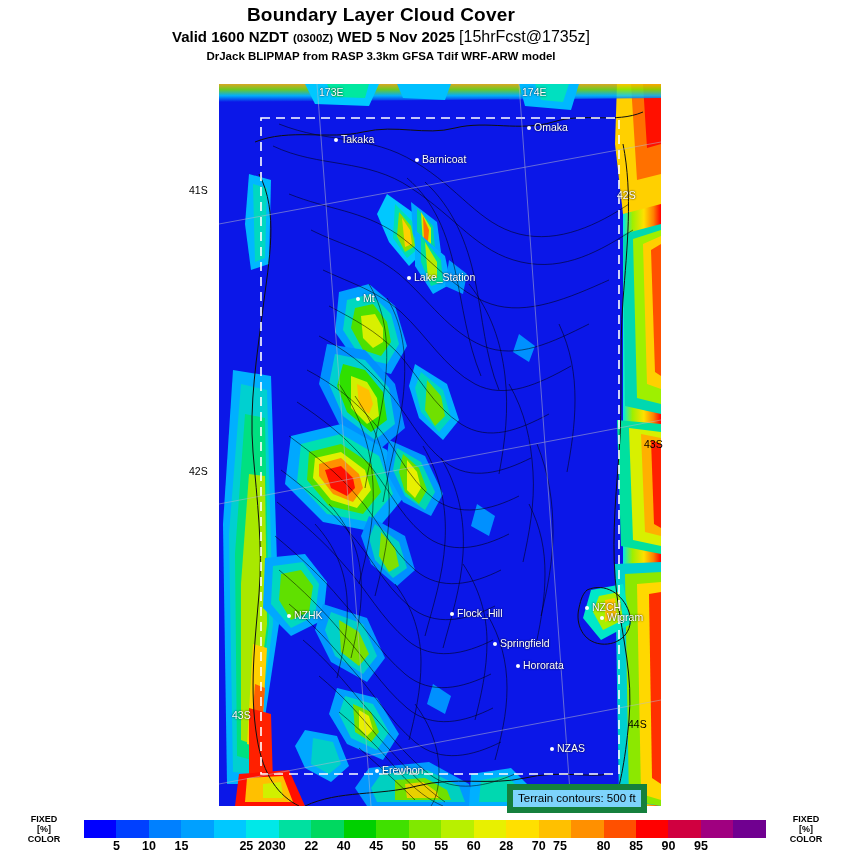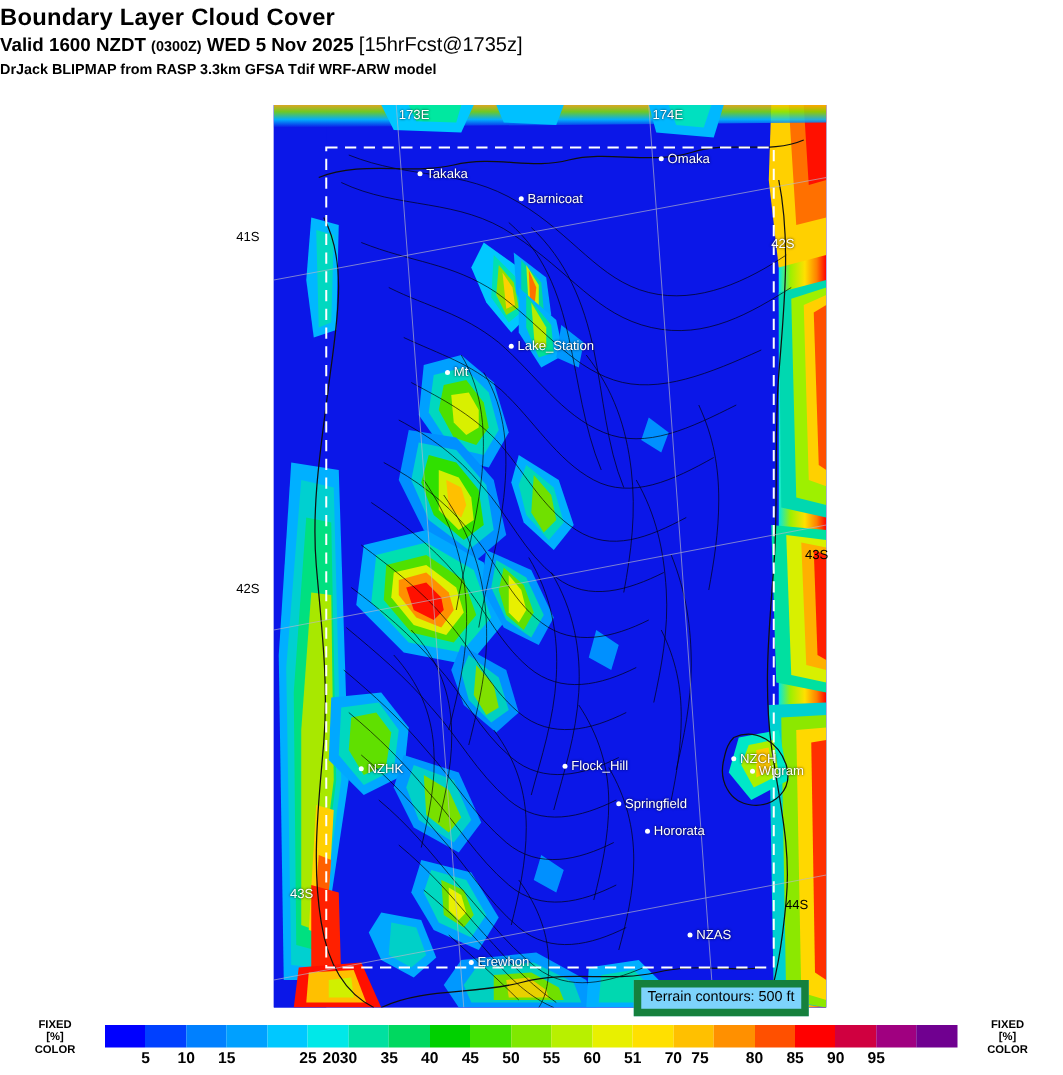--- a/index.html
+++ b/index.html
@@ -12,21 +12,21 @@
     height: 860px;
     font-family: "Liberation Sans", sans-serif;
     color: #000;
     position: relative;
     overflow: hidden;
   }
 
   
   #header {
     width: 762px;
-    text-align: left;
+    text-align: center;
     padding-top: 4px;
   }
   #title {
     font-size: 19px;
     font-weight: bold;
     letter-spacing: 0.2px;
     line-height: 22px;
   }
   #subtitle-line {
     font-size: 15px;
@@ -442,27 +442,27 @@
       <div class="swatch" style="background: rgb(160, 0, 128);"></div>
       <div class="swatch" style="background: rgb(112, 0, 144);"></div>
     </div>
   <div id="cb-labels">
       <span style="left: 32.4762px;">5</span>
       <span style="left: 64.9524px;">10</span>
       <span style="left: 97.4286px;">15</span>
       <span style="left: 137px; margin-left: 44px;">20</span>
       <span style="left: 162.381px;">25</span>
       <span style="left: 194.857px;">30</span>
-      <span style="left: 227.333px;">35</span>
+      <span style="left: 227.333px;">22</span>
       <span style="left: 259.81px;">40</span>
       <span style="left: 292.286px;">45</span>
       <span style="left: 324.762px;">50</span>
       <span style="left: 357.238px;">55</span>
       <span style="left: 389.714px;">60</span>
-      <span style="left: 422.19px;">51</span>
+      <span style="left: 422.19px;">28</span>
       <span style="left: 454.667px;">70</span>
       <span style="left: 476px;">75</span>
       <span style="left: 519.619px;">80</span>
       <span style="left: 552.095px;">85</span>
       <span style="left: 584.571px;">90</span>
       <span style="left: 617.048px; text-align: center;">95</span>
     </div>
 
   <div class="fixedcolor" id="fixedcolor-right">
     <div>FIXED</div>

